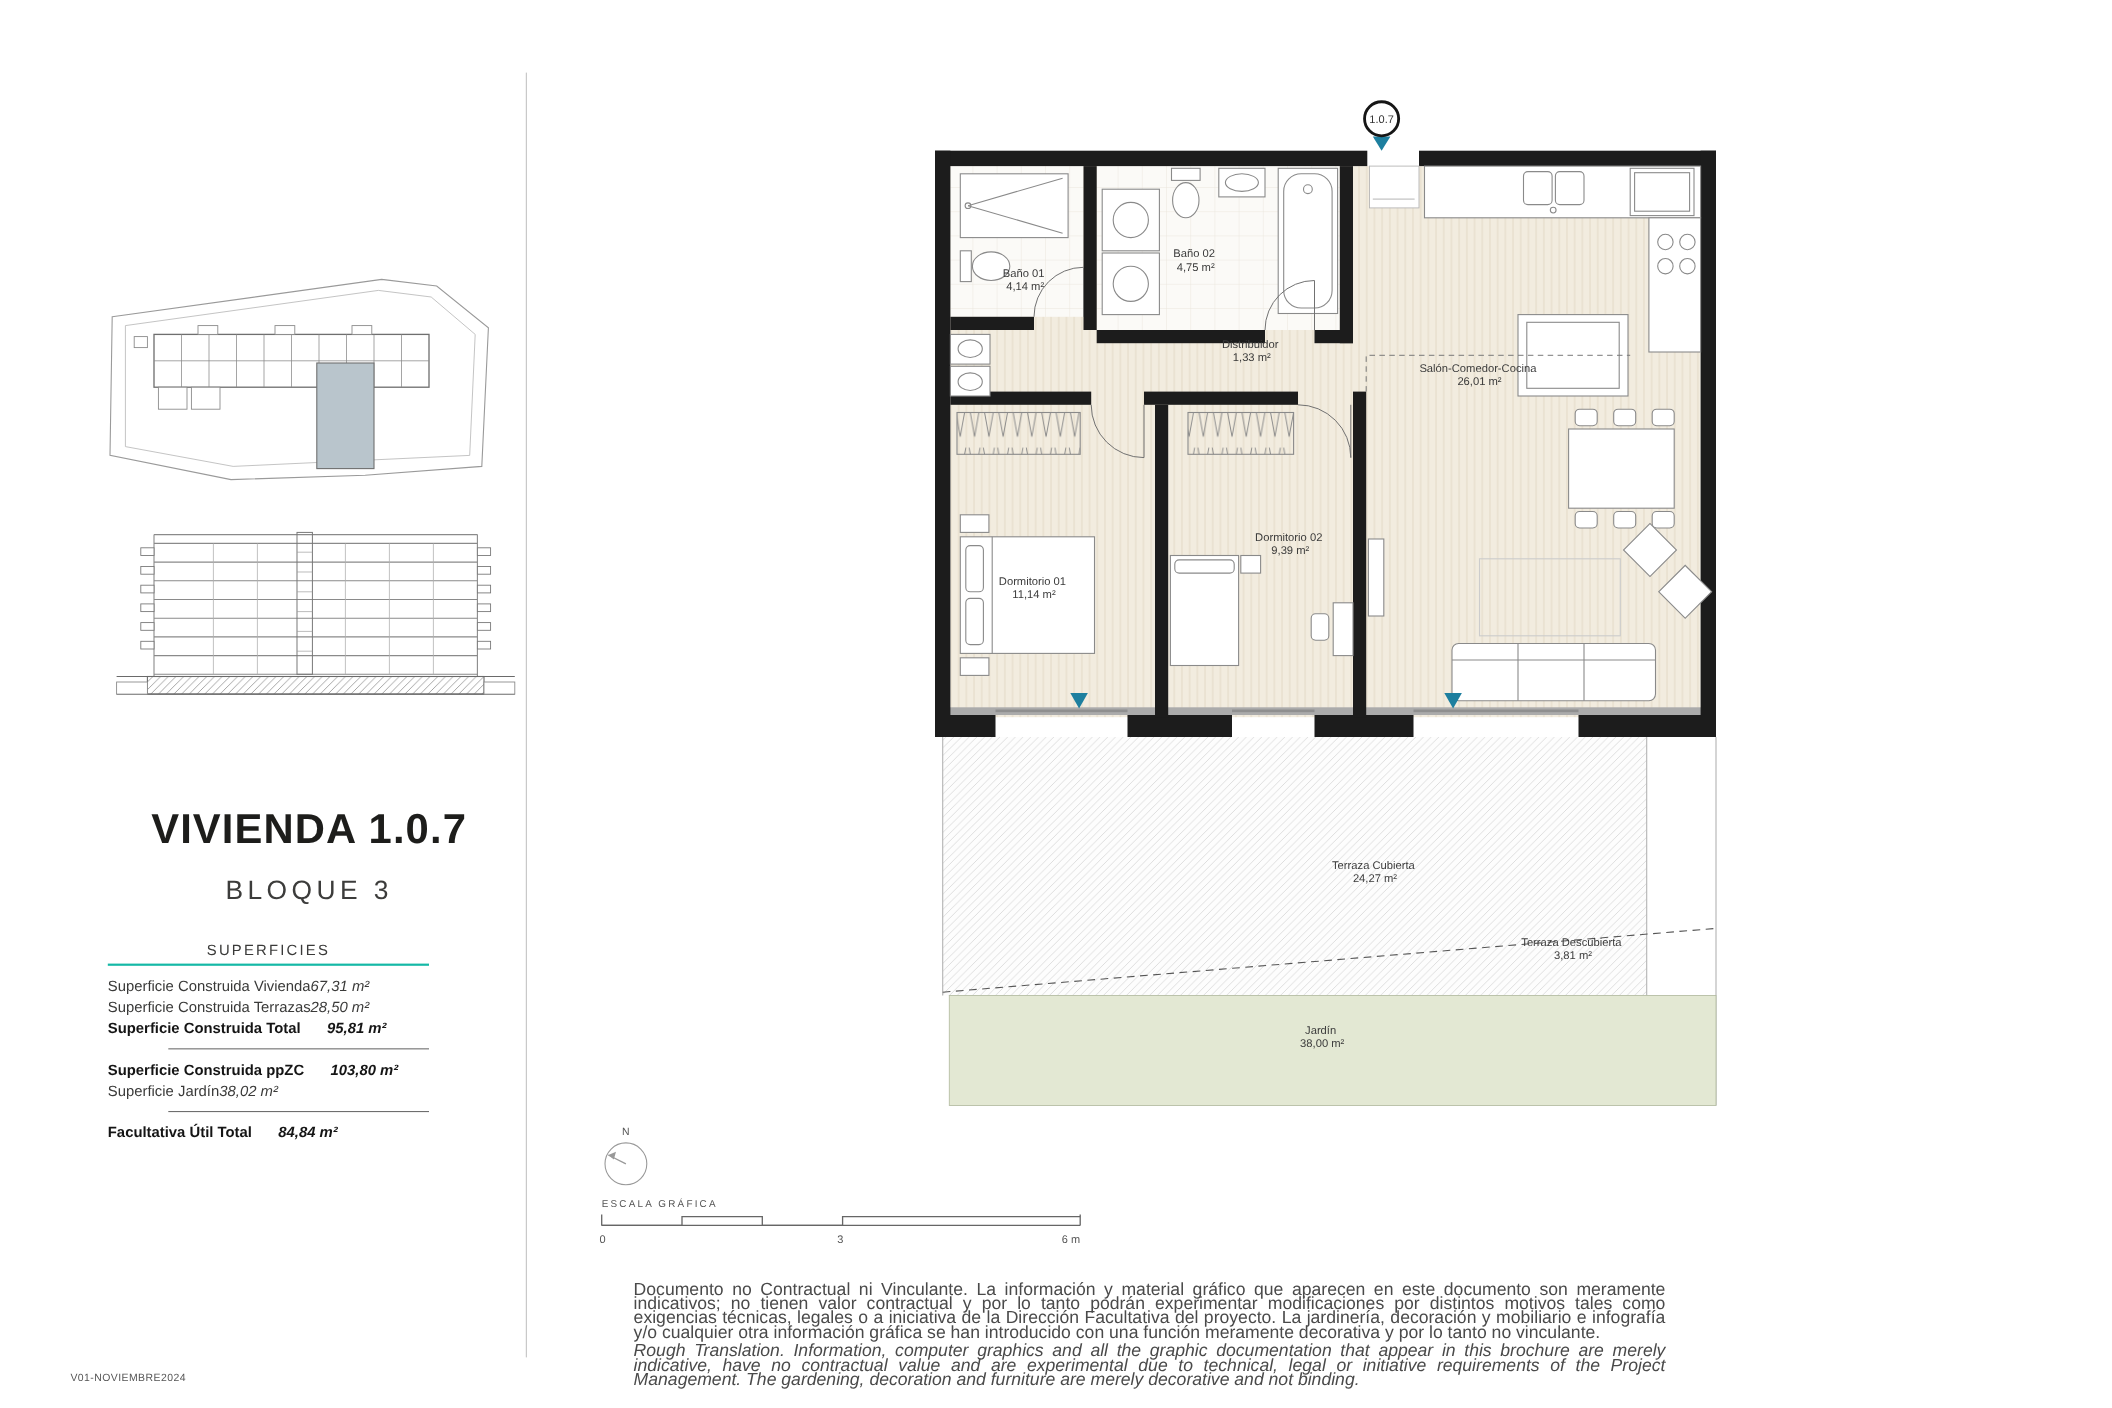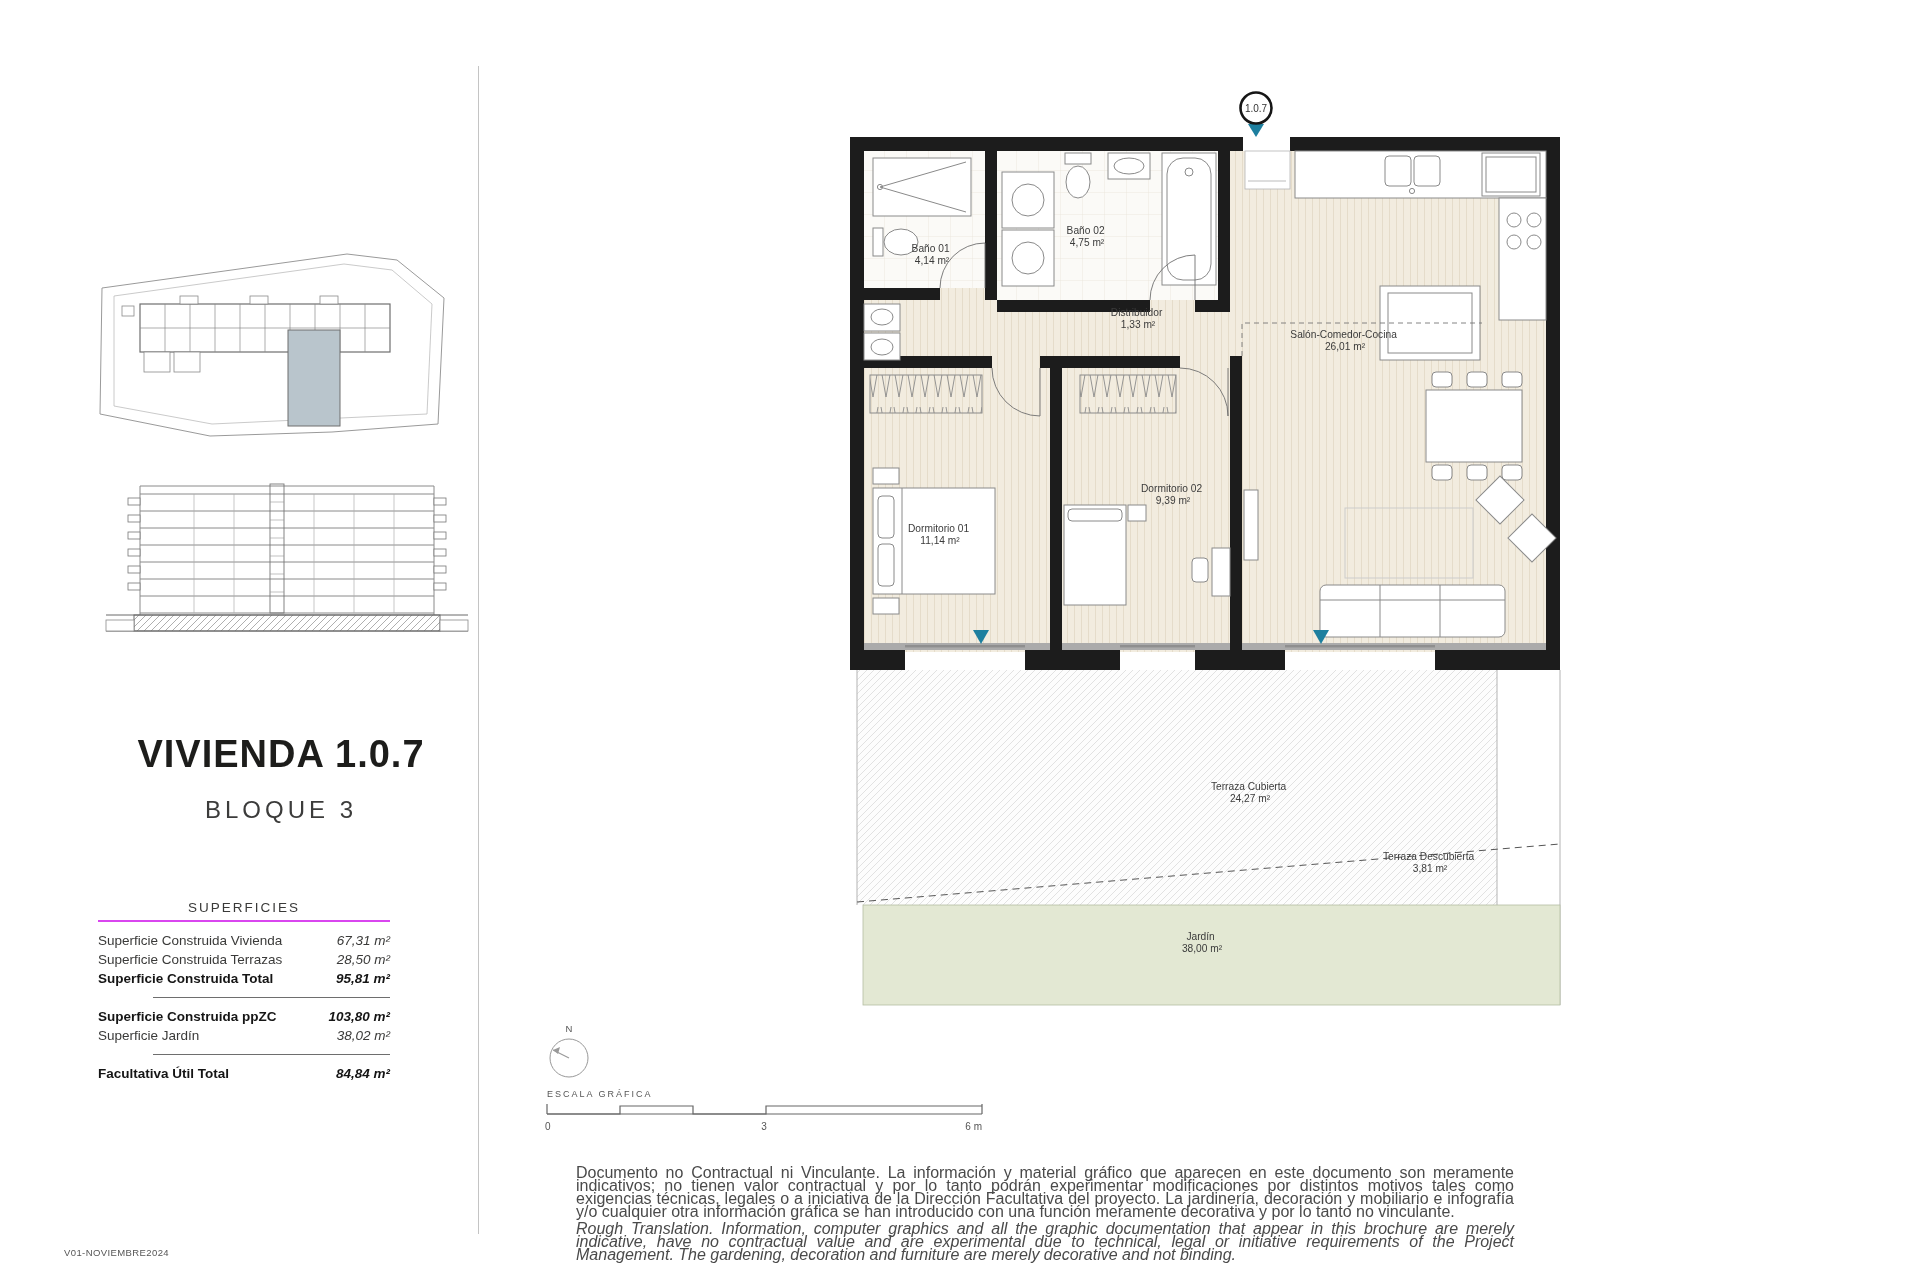--- a/index.html
+++ b/index.html
@@ -5,25 +5,25 @@
   html,body{margin:0;padding:0;background:#e8e8e8;}
   .page{position:relative;width:1920px;height:1280px;background:#ffffff;
         font-family:"Liberation Sans",sans-serif;color:#1d1d1b;overflow:hidden;margin:0 auto;}
   .vdivider{position:absolute;left:478px;top:66px;width:1px;height:1168px;background:#c4c4c4;}
   .abs{position:absolute;}
   .title{left:85px;top:733px;width:392px;text-align:center;font-size:38px;font-weight:bold;
          letter-spacing:1px;color:#1d1d1b;}
   .subtitle{left:85px;top:796px;width:392px;text-align:center;font-size:24px;letter-spacing:4px;
             color:#3c3c3b;line-height:28px;}
   .areas{left:98px;top:856px;width:292px;font-size:13.5px;color:#3a3a39;}
-  .areas .head{text-align:center;letter-spacing:2px;padding-bottom:5px;border-bottom:2px solid #d946ef;
-               margin-bottom:9px;font-size:13.5px;margin-top:44px;}
-  .arow{display:flex;justify-content:space-between;line-height:19px;}
+  .areas .head{text-align:center;letter-spacing:2px;padding-bottom:5px;border-bottom:2px solid #14b8a6;
+               margin-bottom:9px;font-size:13.5px;}
+  .arow{display:flex;line-height:19px;}
   .arow .val{font-style:italic;}
-  .arow.bold{font-weight:bold;color:#151515;}
+  .arow.bold{font-weight:bold;color:#151515;gap:24px;}
   .sep{border-top:1px solid #6e6e6e;margin:9px 0 9px 55px;}
   .disclaimer{left:576px;width:938px;font-size:16px;line-height:13px;color:#4a4a4a;text-align:justify;margin-top:16px;}
   .disc-en{font-style:italic;}
   .version{left:64px;top:1247px;font-size:9.5px;color:#555;letter-spacing:.4px;}
   svg text{font-family:"Liberation Sans",sans-serif;}
   .rlabel{fill:#3b3b3b;font-size:10.2px;text-anchor:middle;}
   .furn{fill:#ffffff;stroke:#8a8a8a;stroke-width:1;}
   .furnl{fill:none;stroke:#8a8a8a;stroke-width:1;}
   .arc{fill:none;stroke:#6f6f6f;stroke-width:0.9;}
   .wall{fill:#1c1c1c;}

